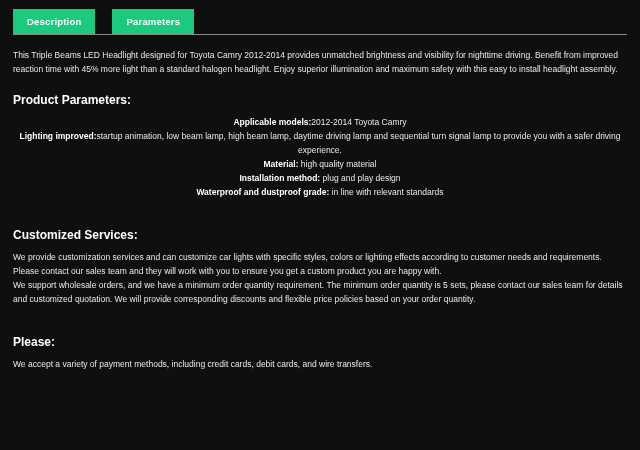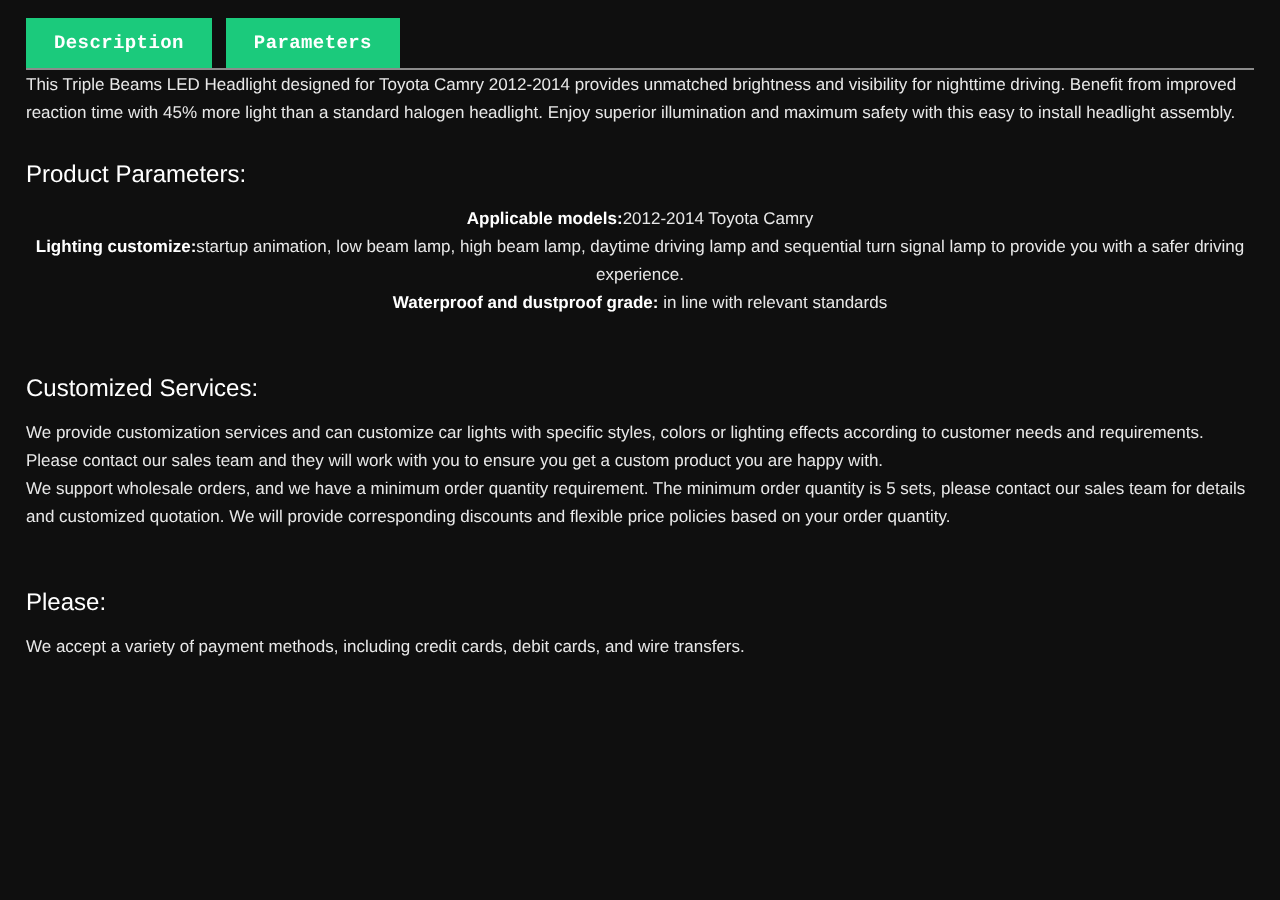--- a/index.html
+++ b/index.html
@@ -7,50 +7,50 @@
   body {
     background: var(--background, #0f0f0f);
     font-family: "Liberation Sans", sans-serif;
     color: var(--body_text, #e8e8e8);
     overflow: hidden;
   }
   .page { padding: 9px 13px 0 13px; }
 
   .tabbar {
     display: flex;
-    gap: 7px;
+    gap: 17px;
     border-bottom: 1px solid var(--divider, #8c8c8c);
     align-items: flex-end;
-    font-family: Liberation Mono, monospace;
   }
   .tab {
     background: var(--accent, #1bca7c);
     color: var(--tab_text, #ffffff);
     font-family: inherit;
     font-weight: bold;
     font-size: 9.5px;
     letter-spacing: 0.2px;
     border: none;
     height: 25px;
     line-height: 25px;
     padding: 0 14px;
     cursor: pointer;
     display: block;
   }
 
   .intro {
+    margin-top: 13px;
     font-size: 8.5px;
     line-height: 14px;
     color: var(--body_text, #e8e8e8);
   }
 
   .section-heading {
     color: var(--heading_text, #ffffff);
     font-size: 12px;
-    font-weight: normal;
+    font-weight: bold;
     margin: 29px 0 8px 0;
   }
   .first-heading { margin-top: 17px; }
 
   .spec {
     font-size: 8.5px;
     line-height: 14px;
     color: var(--body_text, #e8e8e8);
     text-align: center;
   }
@@ -70,21 +70,23 @@
   <div class="tabbar">
     <button class="tab">Description</button>
     <button class="tab">Parameters</button>
   </div>
 
   <p class="intro">This Triple Beams LED Headlight designed for Toyota Camry 2012-2014 provides unmatched brightness and visibility for nighttime driving. Benefit from improved reaction time with 45% more light than a standard halogen headlight. Enjoy superior illumination and maximum safety with this easy to install headlight assembly.</p>
 
   <h3 class="section-heading first-heading">Product Parameters:</h3>
   <div>
     <p class="spec"><span class="spec-label">Applicable models:</span><span>2012-2014 Toyota Camry</span></p>
-    <p class="spec"><span class="spec-label">Lighting customize:</span><span>startup animation, low beam lamp, high beam lamp, daytime driving lamp and sequential turn signal lamp to provide you with a safer driving experience.</span></p>
+    <p class="spec"><span class="spec-label">Lighting improved:</span><span>startup animation, low beam lamp, high beam lamp, daytime driving lamp and sequential turn signal lamp to provide you with a safer driving experience.</span></p>
+    <p class="spec"><span class="spec-label">Material:</span><span> high quality material</span></p>
+    <p class="spec"><span class="spec-label">Installation method:</span><span> plug and play design</span></p>
     <p class="spec"><span class="spec-label">Waterproof and dustproof grade:</span><span> in line with relevant standards</span></p>
   </div>
 
   <h3 class="section-heading">Customized Services:</h3>
   <p class="body-text">We provide customization services and can customize car lights with specific styles, colors or lighting effects according to customer needs and requirements. Please contact our sales team and they will work with you to ensure you get a custom product you are happy with.</p>
 
   <p class="body-text">We support wholesale orders, and we have a minimum order quantity requirement. The minimum order quantity is 5 sets, please contact our sales team for details and customized quotation. We will provide corresponding discounts and flexible price policies based on your order quantity.</p>
 
   <h3 class="section-heading">Please:</h3>
   <p class="body-text">We accept a variety of payment methods, including credit cards, debit cards, and wire transfers.</p>

